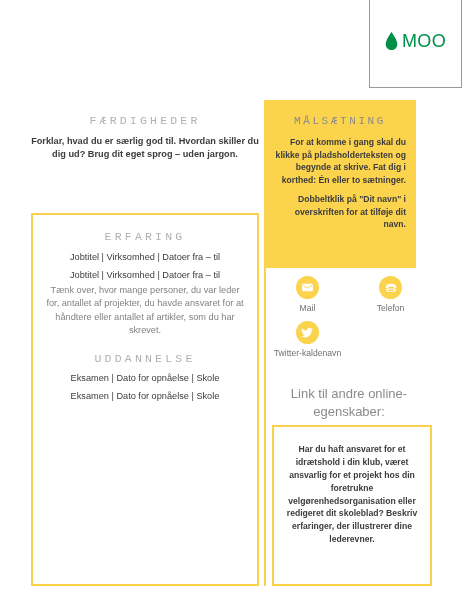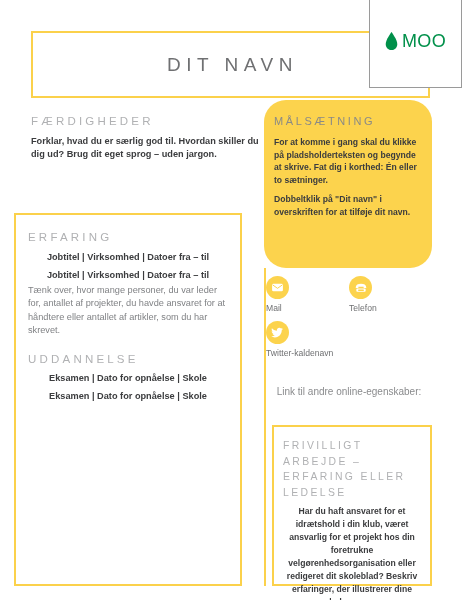--- a/index.html
+++ b/index.html
@@ -73,35 +73,37 @@
     letter-spacing: 5.5px;
     font-weight: 400;
     padding-left: 4px;
   }
 
   
   .sec-head {
     color: #b0b1b3;
     font-size: 11.5px;
     letter-spacing: 3.2px;
-    text-align: left;
+    text-align: center;
     font-weight: 400;
     line-height: 1.45;
+    font-family: Liberation Mono, monospace;
   }
 
   .body-txt {
     color: #808285;
     font-size: 9.2px;
     line-height: 1.42;
+    text-align: center;
     margin: 3px 0 0 0;
   }
   .sub-bold {
     color: #3b3c3e;
     font-size: 9.2px;
-    font-weight: bold;
+    font-weight: normal;
     text-align: center;
     line-height: 1.4;
     margin: 5px 0 1px 0;
   }
 
   
   .skills {
     position: absolute;
     left: 31px;
     top: 113px;
@@ -113,45 +115,44 @@
     font-size: 9.2px;
     margin-top: 5px;
     line-height: 1.45;
   }
 
   
   .goals {
     position: absolute;
     left: 264px;
     top: 100px;
-    width: 168px;
+    width: 152px;
     height: 168px;
     background: #fcd34d;
     box-sizing: border-box;
     padding: 14px 10px 0 10px;
-    border-radius: 22px;
   }
   .goals .sec-head {
     color: #8a8a86;
     font-size: 11px;
     letter-spacing: 2.6px;
   }
   .goals p {
     color: #3b3c3e;
     font-size: 8.6px;
     font-weight: bold;
     line-height: 1.48;
-    text-align: left;
+    text-align: right;
     margin: 6px 0 0 0;
   }
 
   
   .left-box {
     position: absolute;
-    left: 14px;
+    left: 31px;
     top: 213px;
     width: 228px;
     height: 373px;
     border: 2px solid #fbd14b;
     box-sizing: border-box;
     background: #ffffff;
     padding: 14px 12px 0 12px;
   }
   .left-box .sec-head {
     margin-bottom: 2px;
@@ -177,21 +178,21 @@
     top: 276px;
     width: 166px;
     display: flex;
     flex-wrap: wrap;
   }
   .contact-cell {
     width: 50%;
     box-sizing: border-box;
     display: flex;
     flex-direction: column;
-    align-items: flex-start;
+    align-items: center;
     margin-bottom: 7px;
   }
   .icon-circle {
     width: 23px;
     height: 23px;
     border-radius: 50%;
     background: #fcd34d;
     display: flex;
     align-items: center;
     justify-content: center;
@@ -203,21 +204,21 @@
     font-size: 8.6px;
     text-align: center;
     line-height: 1.3;
   }
   .contacts-note {
     position: absolute;
     left: 266px;
     top: 385px;
     width: 166px;
     color: #8a8b8d;
-    font-size: 10px;
+    font-size: 13px;
     text-align: center;
     line-height: 1.42;
   }
 
   
   .volunteer {
     position: absolute;
     left: 272px;
     top: 425px;
     width: 160px;
@@ -239,23 +240,20 @@
     line-height: 1.5;
     text-align: center;
     margin: 5px 0 0 0;
   }
 </style>
 </head>
 <body>
 
 <div class="page">
 
-  <div class="title-box">
-    <div class="title-text">DIT NAVN</div>
-  </div>
 
   <div class="logo-card">
     <svg class="logo-drop" viewBox="0 0 20 28">
       <path d="M10 0 C10 0 1 12 1 18.5 C1 24 5 28 10 28 C15 28 19 24 19 18.5 C19 12 10 0 10 0 Z" fill="#00904a"></path>
     </svg>
     <span class="logo-text">MOO</span>
   </div>
 
   <div class="skills">
     <div class="sec-head">FÆRDIGHEDER</div>
@@ -319,17 +317,16 @@
       </div>
       <div class="contact-label">Twitter-kaldenavn</div>
     </div>
   </div>
 
   <div class="contacts-note">
     <div>Link til andre online-egenskaber:</div>
   </div>
 
   <div class="volunteer">
-    <div class="sec-head">FRIVILLIGT ARBEJDE – ERFARING ELLER LEDELSE</div>
     <p>Har du haft ansvaret for et idrætshold i din klub, været ansvarlig for et projekt hos din foretrukne velgørenhedsorganisation eller redigeret dit skoleblad? Beskriv erfaringer, der illustrerer dine lederevner.</p>
   </div>
 
 </div>
 
 </body></html>

